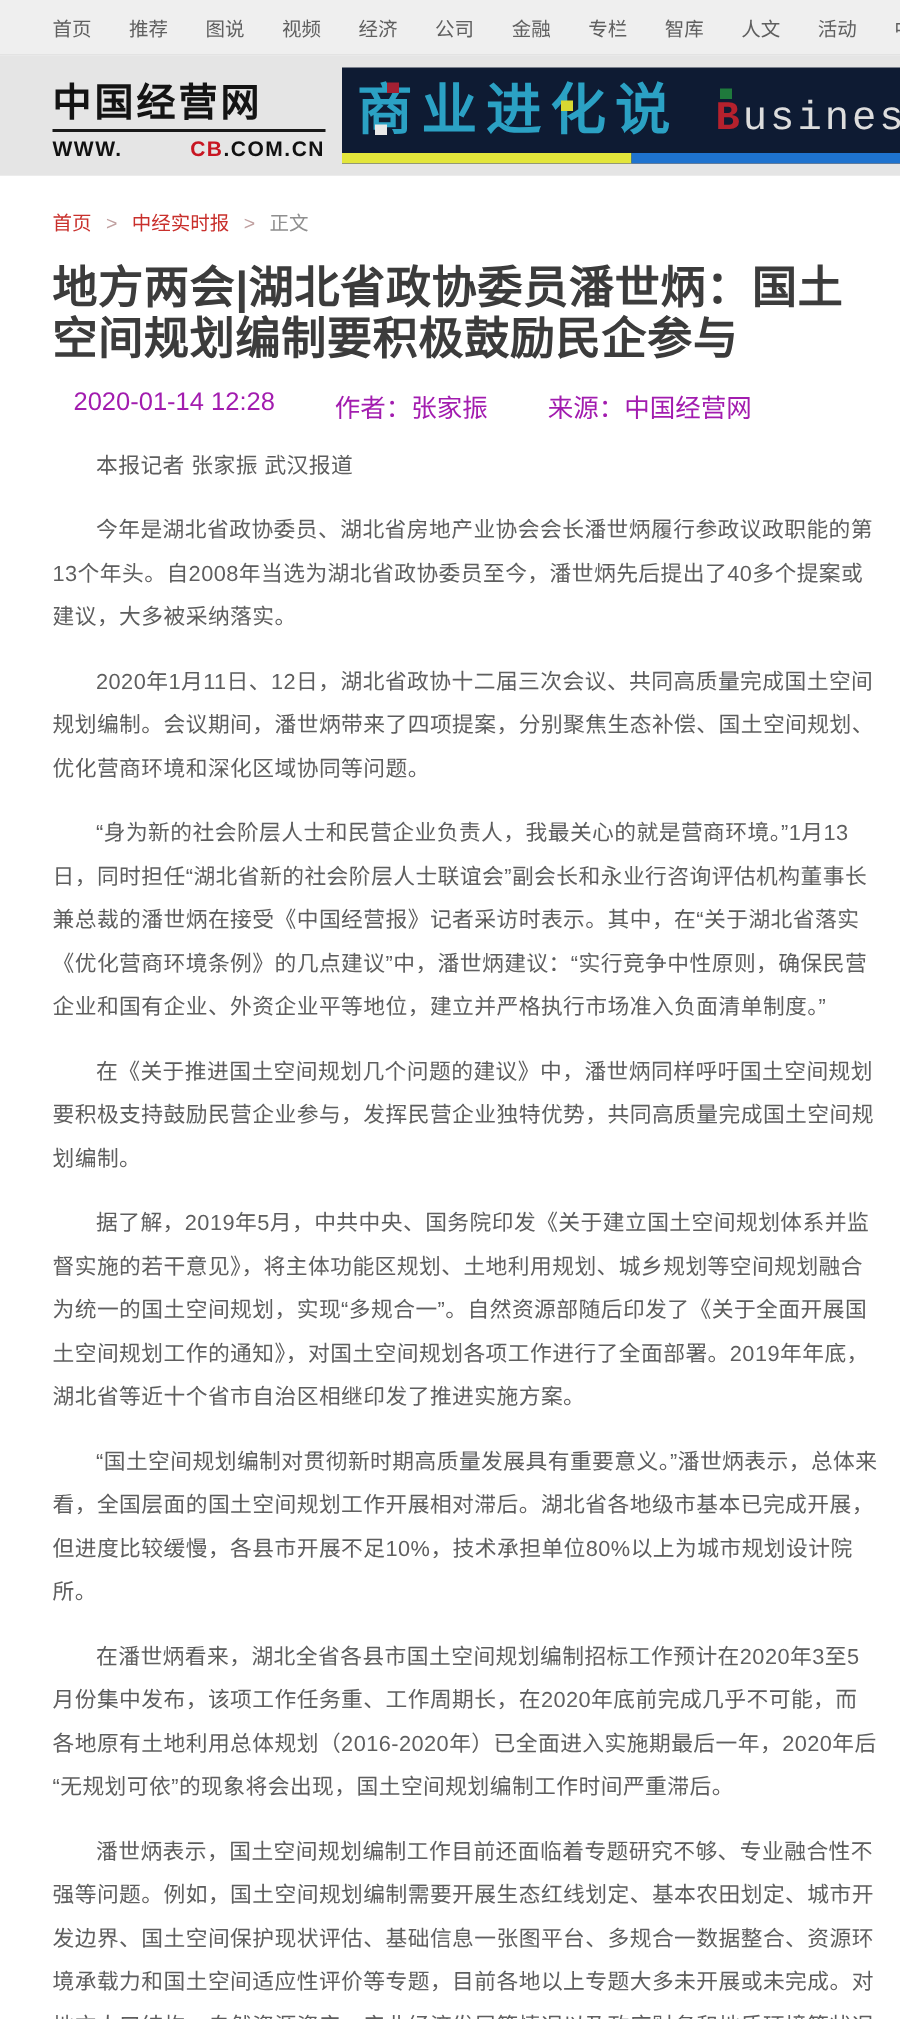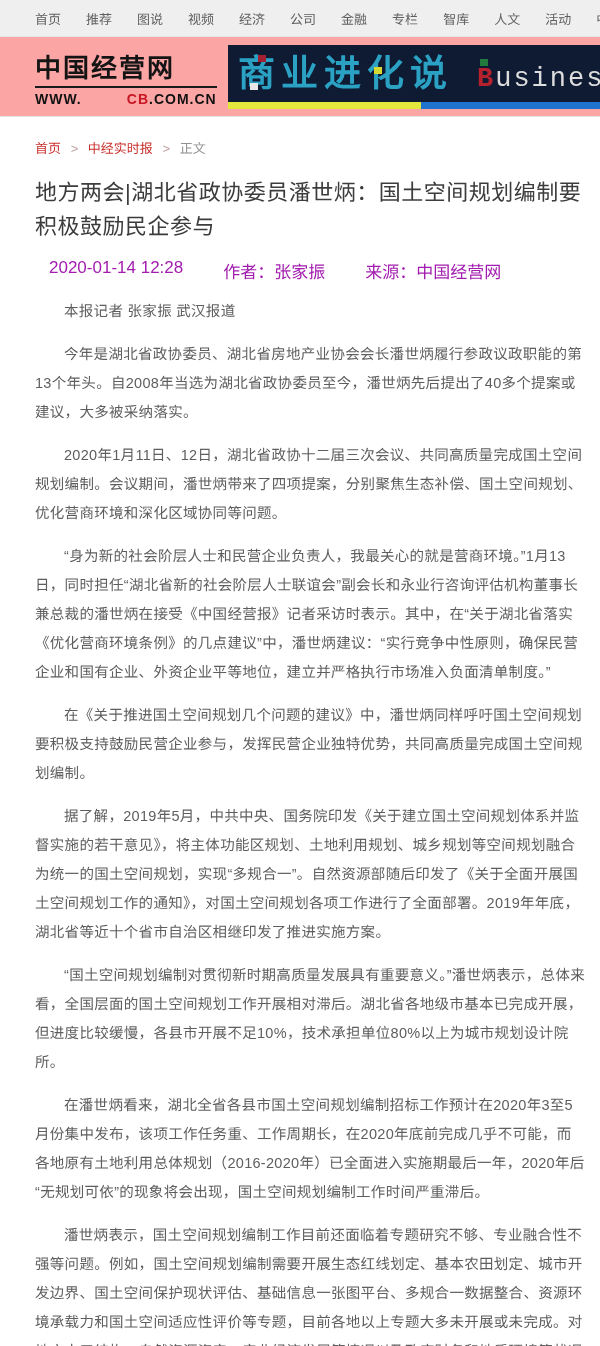--- a/index.html
+++ b/index.html
@@ -8,21 +8,21 @@
     width:600px; min-height:1346px; margin:0 auto;
     font-family:"Liberation Sans","DejaVu Sans",sans-serif;
     -webkit-font-smoothing:antialiased;
   }
   
   .topnav { background:#efefef; border-bottom:1px solid #e3e3e3; }
   .topnav-inner { display:flex; align-items:center; height:36px; padding:0 12px 0 35px; }
   .nav-item { font-size:13px; color:#5f5f5f; text-decoration:none; margin-right:25px; white-space:nowrap; cursor:pointer; }
   .nav-item:last-child { margin-right:0; }
   
-  .masthead { background:#fca5a5; display:flex; align-items:center; justify-content:space-between; height:80px; border-bottom:1px solid #e5e5e5; }
+  .masthead { background:#e5e5e5; display:flex; align-items:center; justify-content:space-between; height:80px; border-bottom:1px solid #e5e5e5; }
   .logo { padding-left:35px; cursor:pointer; }
   .logo-cn { font-size:26px; font-weight:bold; color:#141414; letter-spacing:2px; font-family:"Liberation Serif","DejaVu Serif",serif; }
   .logo-rule { height:2px; background:#1a1a1a; margin:2px 0 3px 0; }
   .logo-url { font-size:14px; font-weight:bold; color:#111; letter-spacing:1px; }
   .logo-url .red { color:#c81622;margin-left:45px; }
   
   .banner { position:relative; width:372px; height:64px; background:#0e1b33; overflow:hidden; cursor:pointer; flex:none; }
   .banner-text { position:absolute; left:10px; top:4px; right:0; display:flex; align-items:baseline; white-space:nowrap;gap:24px; }
   .banner-cn { font-size:37px; font-weight:bold; color:#2ba1c4; letter-spacing:6px; line-height:50px; }
   .banner-en { font-family:Liberation Mono, monospace; font-size:27px; color:#ddd; letter-spacing:2px; }
@@ -34,21 +34,21 @@
   .accent-green  { left:252px; top:14px; background:#1f7a3c; }
   .banner-stripes { position:absolute; left:0; right:0; bottom:0; height:7px; display:flex; }
   .stripe-yellow { width:52%; background:#e3e63b; }
   .stripe-blue { width:48%; background:#1e73cf; }
   
   .content { padding:0 14px 30px 35px; }
   .breadcrumb { padding:21px 0 8px 0; font-size:13px; color:#b2b2b2; }
   .breadcrumb a { color:#c9302c; text-decoration:none; cursor:pointer; }
   .breadcrumb .sep { margin:0 6px; color:#c0a0a0; }
   .breadcrumb .current { color:#8f8f8f; }
-  .title { font-size:22px; line-height:34px; color:#3c3c3c; font-weight:400; margin:11px 0 14px 0; letter-spacing:0.5px; }
+  .title { font-size:30px; line-height:34px; color:#3c3c3c; font-weight:700; margin:11px 0 14px 0; letter-spacing:0.5px; }
   .meta { display:flex; font-size:17px; color:#a21caf; margin:8px 0 6px 14px; }
   .meta span { margin-right:40px; white-space:nowrap; }
   .article-body { margin-top:14px; }
   .para { font-size:14.5px; line-height:29px; color:#5e5e5e; text-indent:2em; margin:14px 0; letter-spacing:0.3px; }
 </style>
 </head>
 <body>
 
 <div class="page">
 

